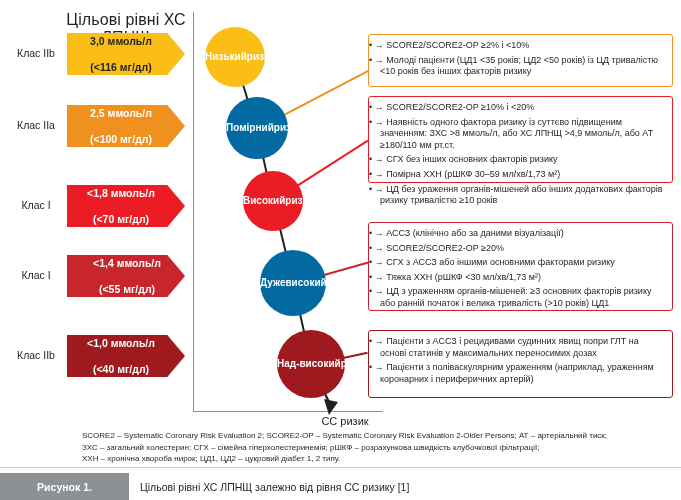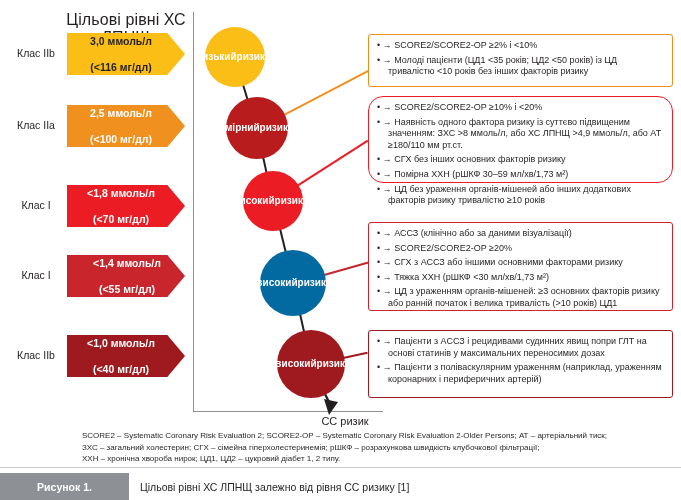--- a/index.html
+++ b/index.html
@@ -36,31 +36,31 @@
   .vaxis{position:absolute;left:193px;top:12px;width:1.4px;height:400px;background:#8d9196;}
   .haxis{position:absolute;left:193px;top:411px;width:190px;height:1.4px;background:#8d9196;}
   .axis-label{
     position:absolute;left:300px;top:415px;width:90px;text-align:center;
     font-size:11px;color:#231f20;
   }
 
   
   .circle{
     position:absolute;border-radius:50%;
-    display:flex;align-items:center;justify-content:flex-end;
+    display:flex;align-items:center;justify-content:flex-start;
     text-align:center;color:#ffffff;font-weight:bold;font-size:10px;
     line-height:11.5px;z-index:3;
   }
   .connector{position:absolute;background:#231f20;z-index:1;transform-origin:0 50%;height:2.2px;}
 
   
   .infobox{
     position:absolute;left:368px;box-sizing:border-box;
     border:1.6px solid #cf2027;border-radius:3px;background:#ffffff;
-    padding:5px 8px 5px 8px;z-index:4;
+    padding:5px 8px 5px 0;z-index:4;
   }
   .infobox .line{
     font-size:9px;line-height:11.6px;color:#231f20;margin:0 0 3px 0;
     text-indent:-11px;padding-left:11px;
   }
   .infobox .line:last-child{margin-bottom:0;}
   .leader{position:absolute;height:1.4px;transform-origin:0 50%;z-index:2;}
 
   
   .footnote{
@@ -127,21 +127,21 @@
   <svg width="30" height="34" style="position:absolute;left:316px;top:384px;z-index:2">
     <line x1="4" y1="0" x2="13" y2="18" stroke="#231f20" stroke-width="2.2"></line>
     <polygon points="8,15 22,18 13,31" fill="#231f20"></polygon>
   </svg>
 
   <div class="circle" id="circle-1" style="left: 205px; top: 27px; width: 60px; height: 60px; background: rgb(251, 190, 22);">
       <span>Низький</span>
       <br>
       <span>ризик</span>
     </div>
-  <div class="circle" id="circle-2" style="left: 226px; top: 97px; width: 62px; height: 62px; background: #b91c1c;">
+  <div class="circle" id="circle-2" style="left: 226px; top: 97px; width: 62px; height: 62px; background: #0369a1;">
       <span>Помірний</span>
       <br>
       <span>ризик</span>
     </div>
   <div class="circle" id="circle-3" style="left: 243px; top: 171px; width: 60px; height: 60px; background: rgb(236, 28, 36);">
       <span>Високий</span>
       <br>
       <span>ризик</span>
     </div>
   <div class="circle" id="circle-4" style="left: 260px; top: 250px; width: 66px; height: 66px; background: #0369a1;">
@@ -161,21 +161,21 @@
 
   <div class="leader" id="leader-1" style="left: 283.589px; top: 114.107px; width: 95.2398px; height: 1.5px; background: rgb(240, 144, 30); transform: rotate(-0.481503rad);"></div>
   <div class="leader" id="leader-2" style="left: 297.403px; top: 185.331px; width: 83.8982px; height: 1.5px; background: rgb(236, 28, 36); transform: rotate(-0.570805rad);"></div>
   <div class="leader" id="leader-3" style="left: 323.815px; top: 274.372px; width: 45.8845px; height: 1.5px; background: rgb(200, 37, 44); transform: rotate(-0.273009rad);"></div>
   <div class="leader" id="leader-4" style="left: 343.292px; top: 357.202px; width: 25.2495px; height: 1.5px; background: rgb(158, 26, 30); transform: rotate(-0.207496rad);"></div>
 
   <div class="infobox" id="box-1" style="top: 34px; width: 305px; height: 53px; border-color: rgb(240, 144, 30);">
       <div class="line">• → SCORE2/SCORE2-OP ≥2% і &lt;10%</div>
       <div class="line">• → Молоді пацієнти (ЦД1 &lt;35 років; ЦД2 &lt;50 років) із ЦД тривалістю &lt;10 років без інших факторів ризику</div>
     </div>
-  <div class="infobox" id="box-2" style="top: 96px; width: 305px; height: 87px; border-color: rgb(236, 28, 36); border-radius: 15px;">
+  <div class="infobox" id="box-2" style="top: 96px; width: 305px; height: 87px; border-color: rgb(236, 28, 36);">
       <div class="line">• → SCORE2/SCORE2-OP ≥10% і &lt;20%</div>
       <div class="line">• → Наявність одного фактора ризику із суттєво підвищеним значенням: ЗХС &gt;8 ммоль/л, або ХС ЛПНЩ &gt;4,9 ммоль/л, або АТ ≥180/110 мм рт.ст.</div>
       <div class="line">• → СГХ без інших основних факторів ризику</div>
       <div class="line">• → Помірна ХХН (рШКФ 30–59 мл/хв/1,73 м²)</div>
       <div class="line">• → ЦД без ураження органів-мішеней або інших додаткових факторів ризику тривалістю ≥10 років</div>
     </div>
   <div class="infobox" id="box-3" style="top: 222px; width: 305px; height: 89px; border-color: rgb(200, 37, 44);">
       <div class="line">• → АССЗ (клінічно або за даними візуалізації)</div>
       <div class="line">• → SCORE2/SCORE2-OP ≥20%</div>
       <div class="line">• → СГХ з АССЗ або іншими основними факторами ризику</div>

